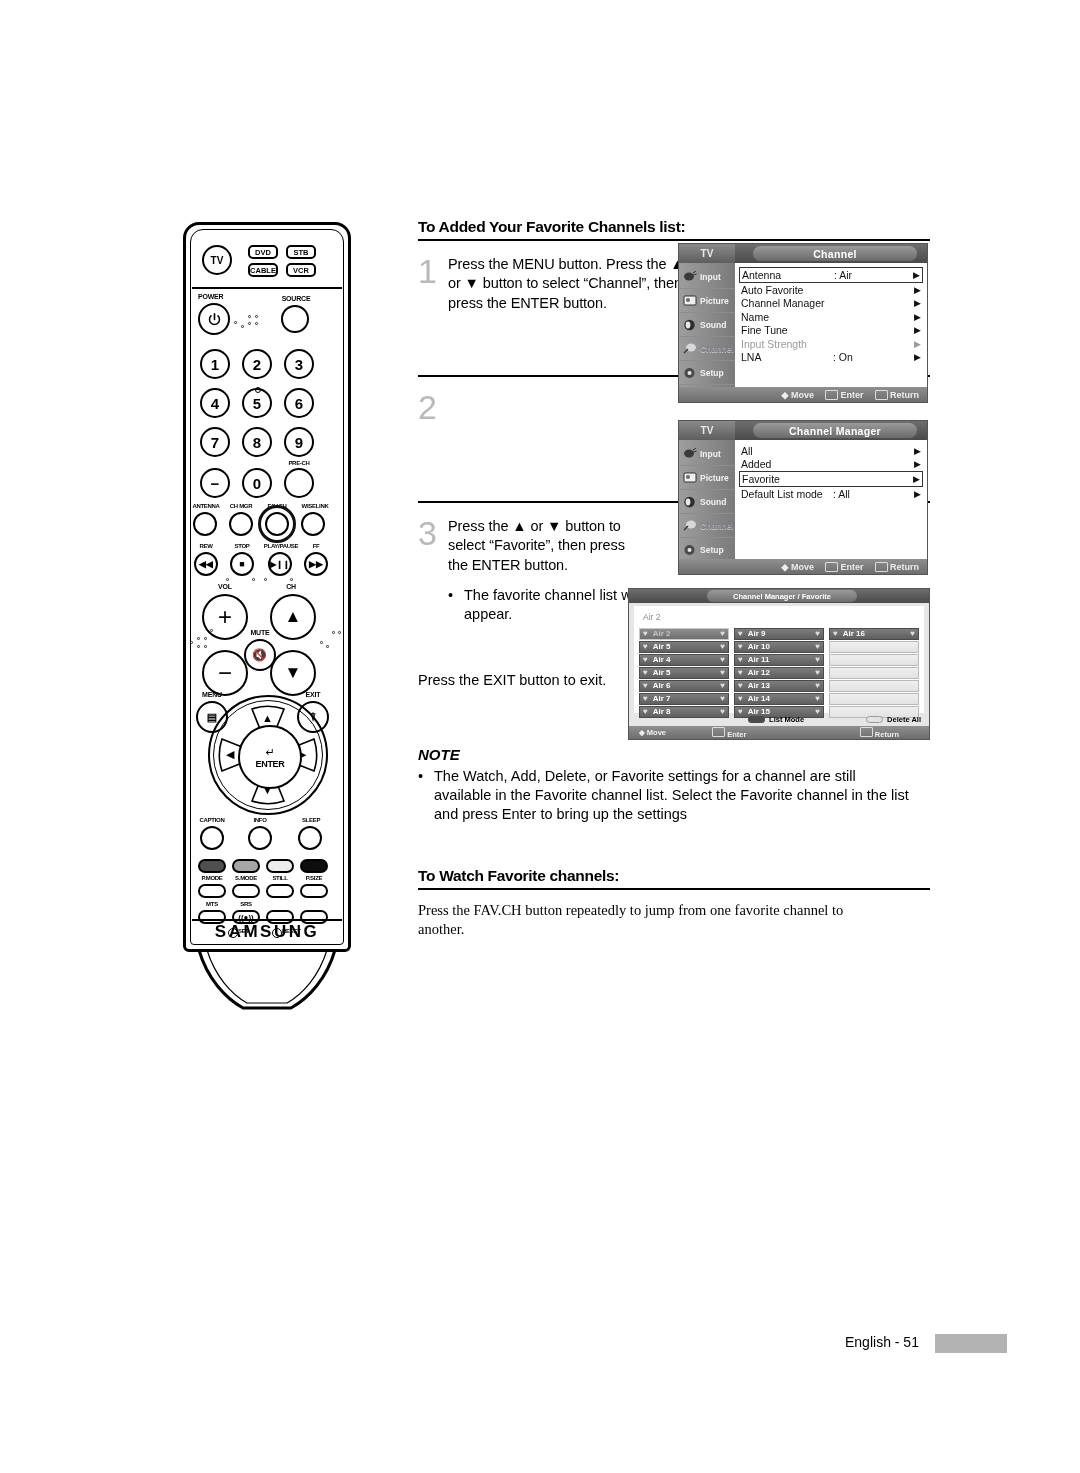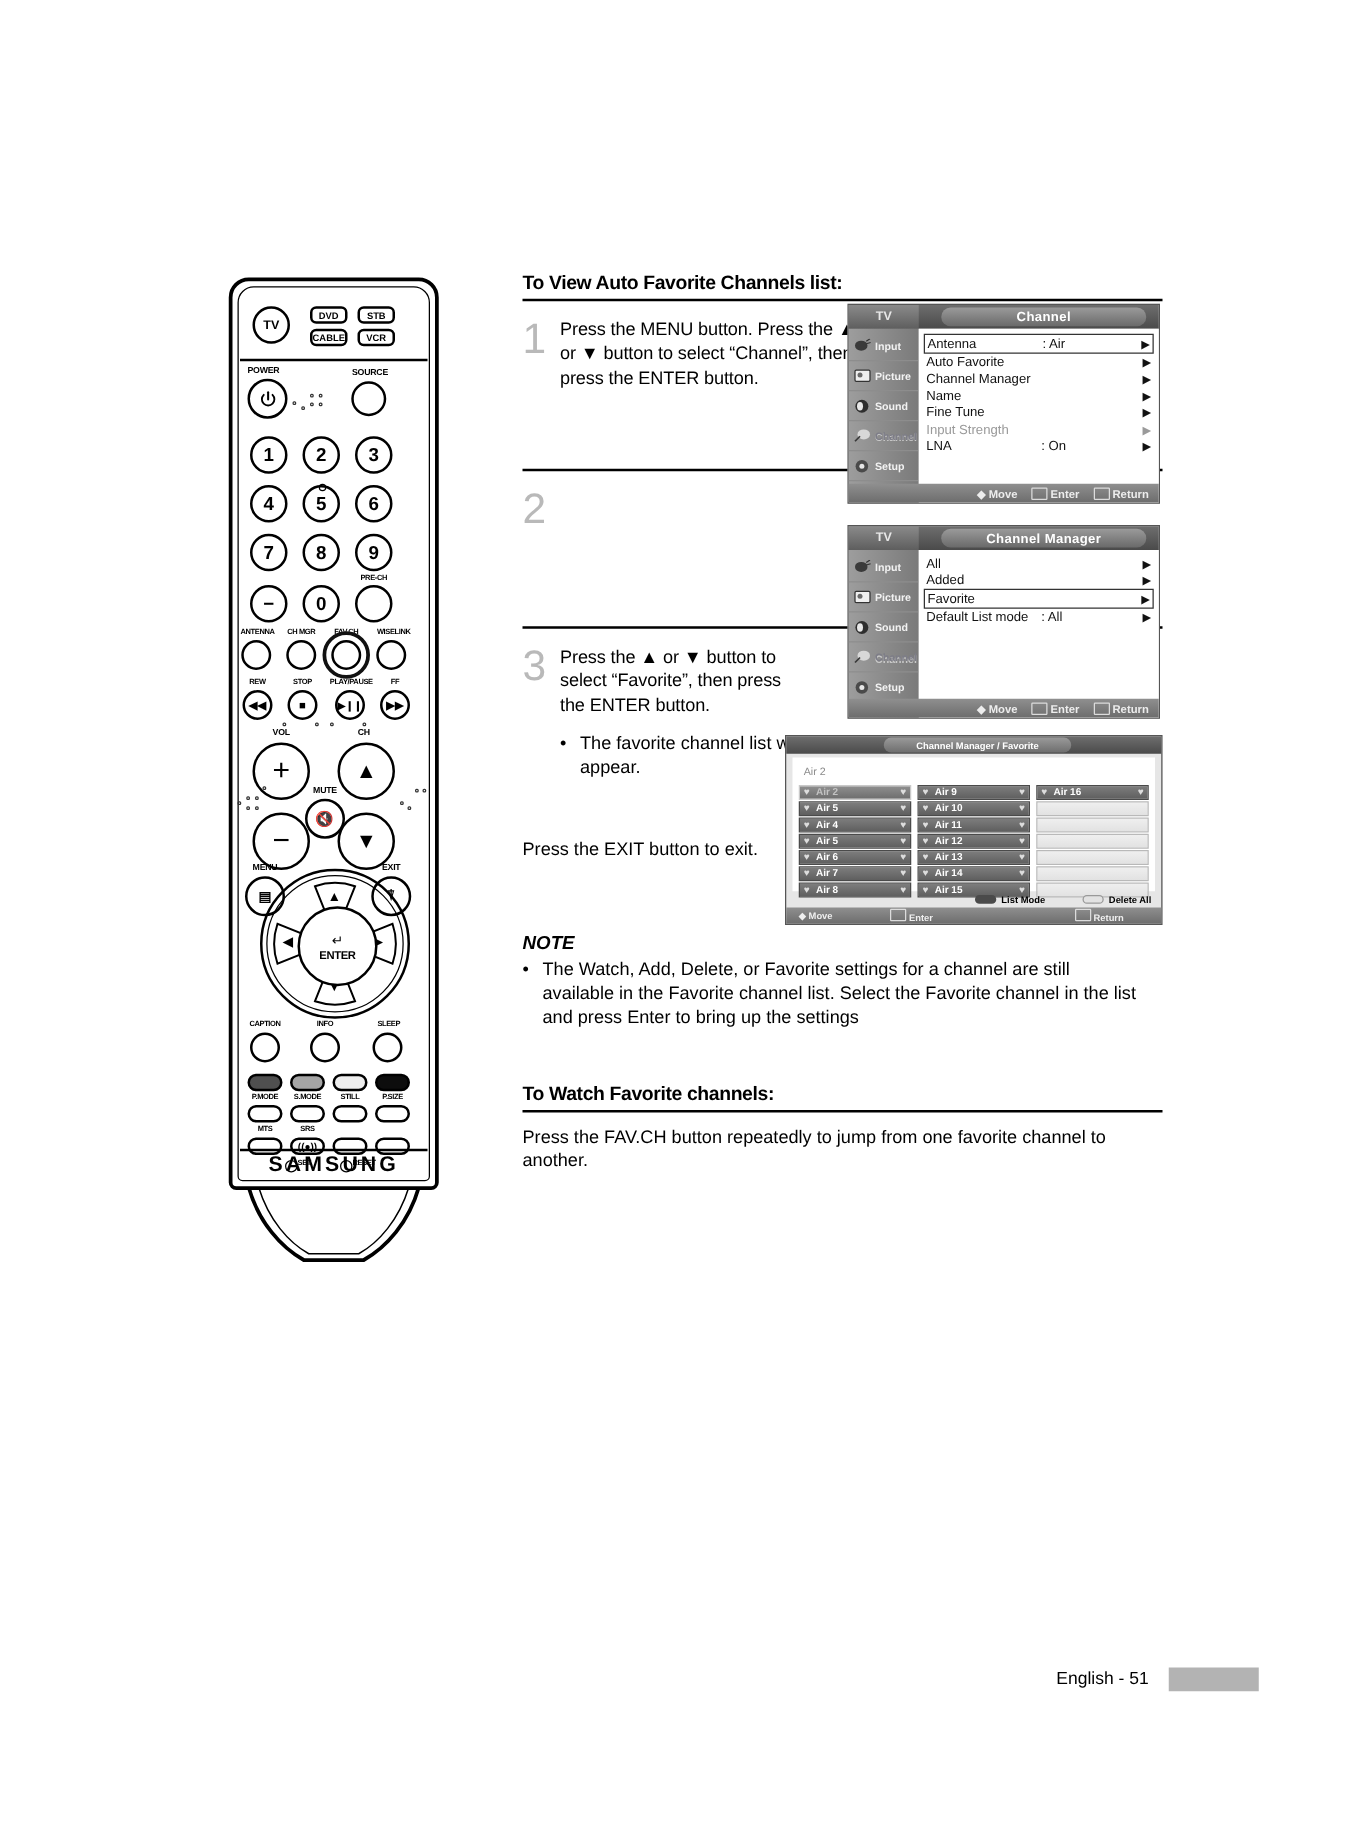--- a/index.html
+++ b/index.html
@@ -334,21 +334,21 @@
     <div class="rc-tail">
       <svg width="140" height="62" viewBox="0 0 140 62">
         <path d="M2 2 C10 30 28 50 46 60 L94 60 C112 50 130 30 138 2" fill="none" stroke="#000" stroke-width="3"></path>
         <path d="M10 2 C18 28 34 46 50 55 L90 55 C106 46 122 28 130 2" fill="none" stroke="#000" stroke-width="1.2"></path>
       </svg>
     </div>
   </div>
 
   <div id="content">
 
-    <h2 class="head">To View Auto Favorite Channels list:</h2>
+    <h2 class="head">To Added Your Favorite Channels list:</h2>
 
     <div class="step">
       <div class="step-num">1</div>
       <div class="step-txt" style="max-width:250px;">Press the MENU button. Press the ▲ or ▼ button to select “Channel”, then press the ENTER button.</div>
     </div>
 
     <div class="rule" style="margin-top:62px;"></div>
 
     <div class="step">
       <div class="step-num">2</div>
@@ -368,21 +368,21 @@
 
     <div class="plain" style="margin-top:46px;">Press the EXIT button to exit.</div>
 
     <div style="margin-top:56px;font-size:15px;font-weight:bold;font-style:italic;">NOTE</div>
     <div class="bullet" style="margin-top:4px;max-width:495px;">
       <span class="b">•</span>
       <span>The Watch, Add, Delete, or Favorite settings for a channel are still available in the Favorite channel list. Select the Favorite channel in the list and press Enter to bring up the settings</span>
     </div>
 
     <h2 class="head" style="margin-top:42px;">To Watch Favorite channels:</h2>
-    <div class="plain" style="margin-top:11px;max-width:470px;">Press the FAV.CH button repeatedly to jump from one favorite channel to another.</div>
+    <div class="plain" style="margin-top:11px;max-width:470px;font-family:Liberation Serif, serif;">Press the FAV.CH button repeatedly to jump from one favorite channel to another.</div>
   </div>
 
   <div class="osd" id="osd1" style="left:678px;top:243px;width:250px;height:160px;">
     <div class="osd-title">
       <div class="osd-tv">TV</div>
       <div class="osd-pill">Channel</div>
     </div>
     <div class="osd-body">
       <div class="osd-side">
         <div class="side-item">
@@ -667,21 +667,21 @@
             <div class="g-cell empty"></div>
             <div class="g-cell empty"></div>
           </div>
       </div>
     </div>
     <div class="g-actions">
       <div class="act">
         <span class="pill-dark"></span>
         <span>List Mode</span>
       </div>
-      <div class="act" style="margin-left:24px;">
+      <div class="act" style="margin-left:56px;">
         <span class="pill-light"></span>
         <span>Delete All</span>
       </div>
     </div>
     <div class="g-hint">
       <span class="h1">◆
         <span>Move</span></span>
       <span class="h2"><i class="kbox"></i>
         <span>Enter</span></span>
       <span class="h3"><i class="kbox"></i>

